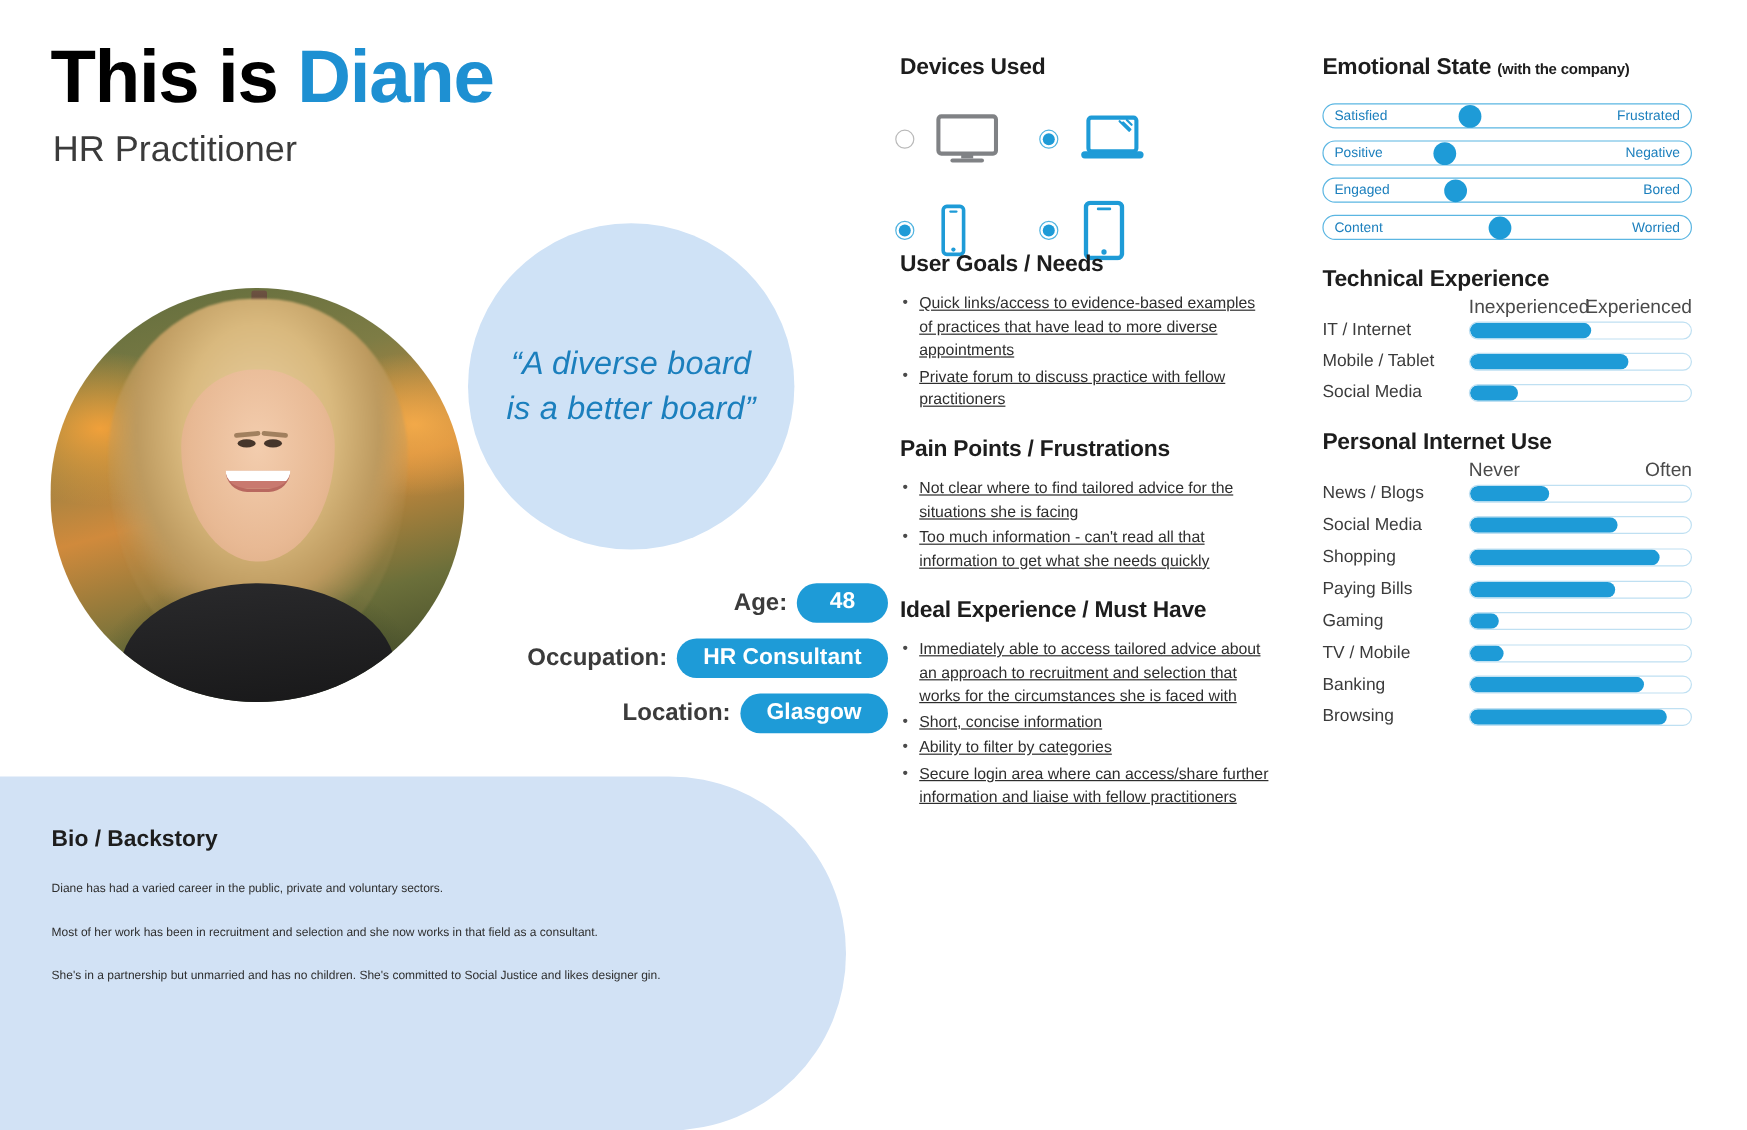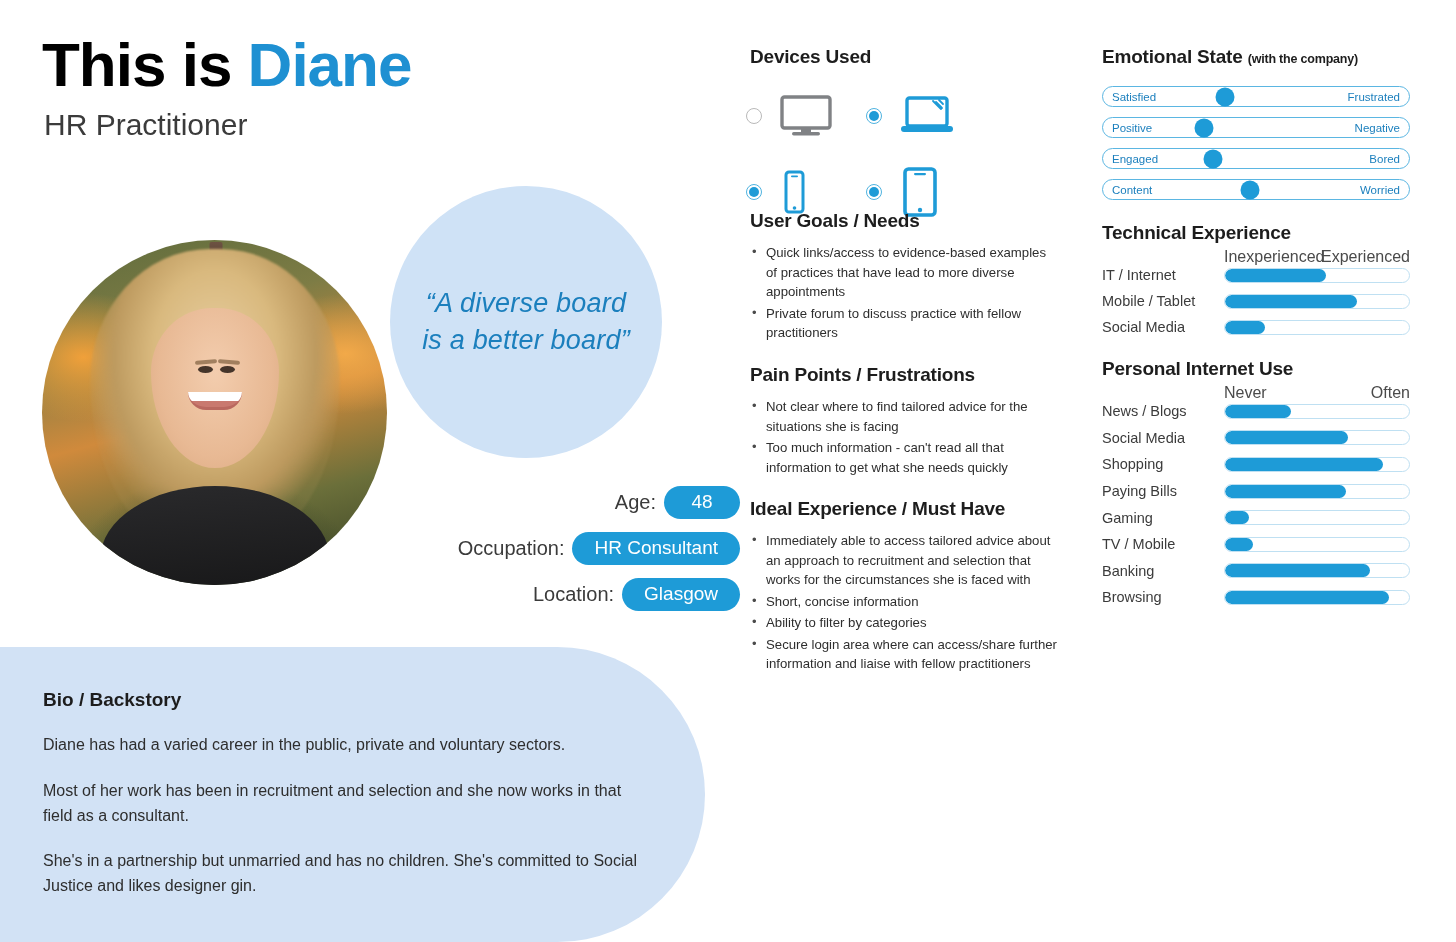--- a/index.html
+++ b/index.html
@@ -89,42 +89,42 @@
     border-radius: 52% 52% 0 0 / 64% 64% 0 0;
     background: linear-gradient(175deg, #2a2a2c 0%, #151516 100%);
   }
   .portrait .clip {
     position: absolute; left: 50.5%; top: 2px; transform: translateX(-50%);
     width: 13px; height: 32px; border-radius: 2px;
     background: linear-gradient(#6d5242, #4a382c);
   }
 
   
-  .attrs { position: absolute; left: 420px; top: 486px; width: 320px; }
+  .attrs { position: absolute; left: 420px; top: 486px; width: 320px; font-weight: bold; }
   .attr-row {
     display: flex; align-items: center; justify-content: flex-end;
     gap: 8px; margin-bottom: 13px;
   }
   .attr-label { font-size: 20px; color: #3b3b3b; }
   .attr-pill {
     background: #1e9bd7; color: #ffffff; border-radius: 30px;
     padding: 6px 22px; font-size: 19px; min-width: 76px;
     text-align: center; line-height: 1.1;
   }
 
   
   .bio-panel {
     position: absolute; left: -60px; top: 647px;
     width: 765px; height: 295px;
     background: #d2e2f5;
     border-radius: 0 190px 190px 0;
   }
   .bio-inner { position: absolute; left: 103px; top: 42px; width: 595px; }
   .bio-title { font-size: 19px; font-weight: bold; color: #1d1d1d; margin-bottom: 22px; }
-  .bio-p { font-size: 16px; line-height: 1.55; color: #2e2e2e; margin-bottom: 21px; }
+  .bio-p { font-size: 10px; line-height: 1.55; color: #2e2e2e; margin-bottom: 21px; }
   .sec-title {
     font-size: 19px; font-weight: bold; color: #1d1d1d;
     letter-spacing: -.2px;
   }
   .devices-title { position: absolute; left: 750px; top: 46px; }
   .devices-grid {
     position: absolute; left: 746px; top: 90px;
     width: 250px;
     display: grid; grid-template-columns: 120px 120px; grid-template-rows: 52px 52px;
     row-gap: 24px;
@@ -142,21 +142,21 @@
   }
   .dev-icon { flex: none; display: block; }
 
   .mid-block { position: absolute; left: 750px; width: 310px; }
   .goals-block { top: 210px; }
   .pain-block { top: 364px; }
   .ideal-block { top: 498px; }
   ul.bullets { list-style: none; margin-top: 11px; }
   ul.bullets li {
     position: relative; padding-left: 16px; margin-bottom: 2px;
-    font-size: 13.2px; line-height: 1.48; color: #2e2e2e;
+    font-size: 13.2px; line-height: 1.48; color: #2e2e2e; text-decoration: underline;
   }
   ul.bullets li::before {
     content: "\2022"; position: absolute; left: 2px; top: -1px;
     color: #4a4a4a; font-size: 13px;
   }
   .emo-title { position: absolute; left: 1102px; top: 46px; }
   .emo-title .sub { font-size: 12.5px; font-weight: bold; color: #1d1d1d; }
   .emo-list { position: absolute; left: 1102px; top: 86px; width: 308px; }
   .emo-row {
     position: relative; height: 21px; margin-bottom: 10px;

